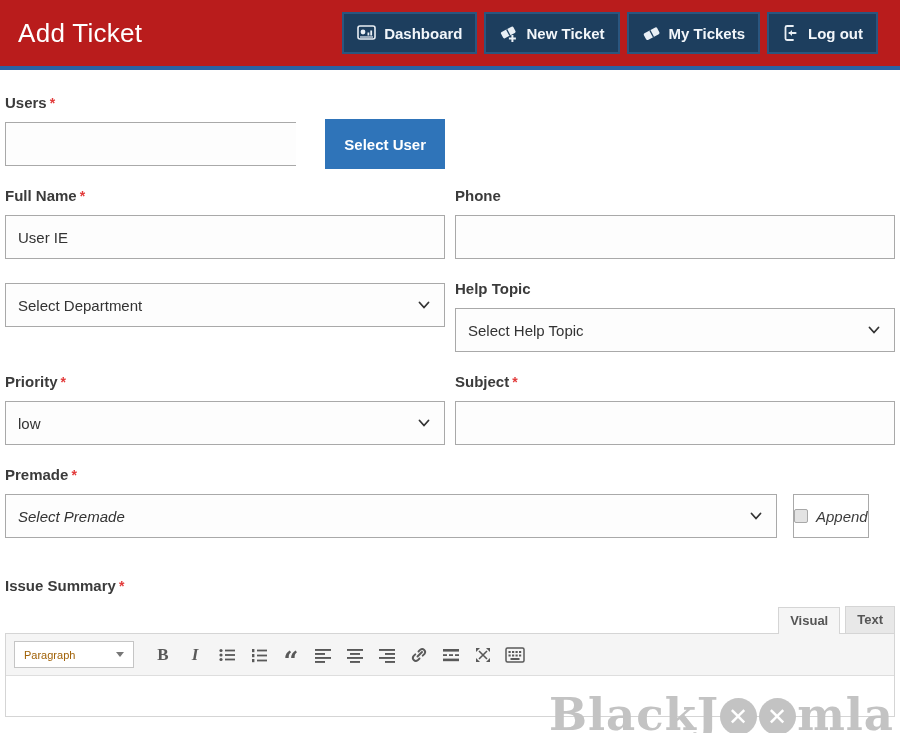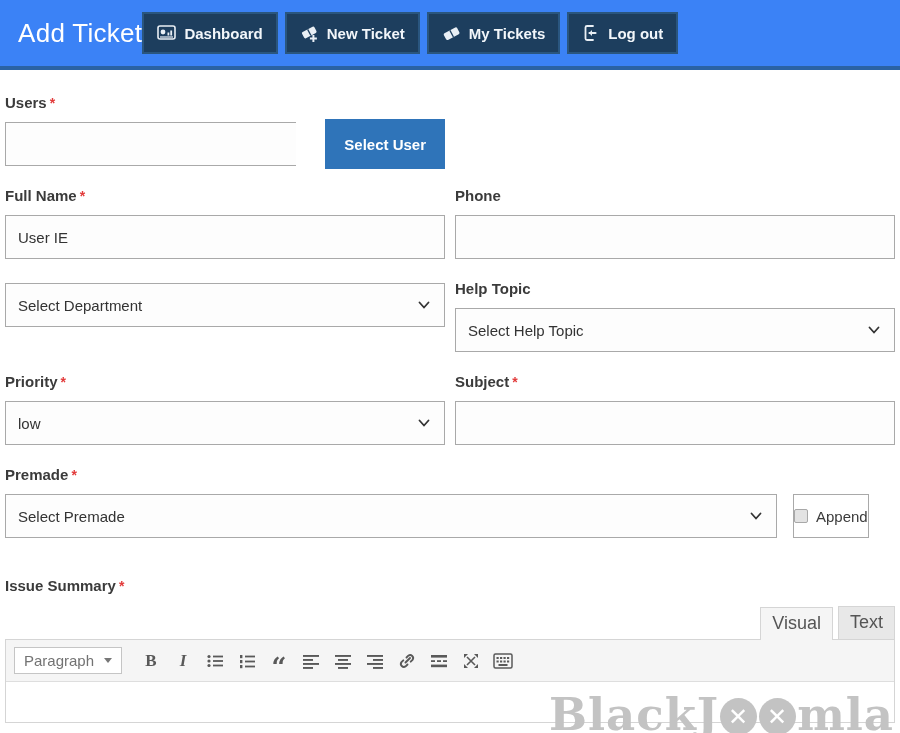--- a/index.html
+++ b/index.html
@@ -1,33 +1,33 @@
 <!DOCTYPE html>
 <html><head>
 <meta charset="utf-8">
 <style>
   * { box-sizing: border-box; margin: 0; padding: 0; }
   html,body { width: 900px; height: 733px; overflow: hidden; background: #fff;
     font-family: "Liberation Sans", sans-serif; position: relative; }
 
   
-  .header { height: 70px; background: #3b82f6; border-bottom: 4px solid #2a62a4;
-    display: flex; align-items: center; }
+  .header { height: 70px; background: #b91c1c; border-bottom: 4px solid #2a62a4;
+    display: flex; align-items: center; justify-content: space-between; }
   .page-title { color: #fff; font-size: 26px; font-weight: 500; margin-left: 18px; letter-spacing: .3px; }
   .nav { display: flex; gap: 7px; margin-right: 22px; }
   .nav-btn { background: #1d3e5e; border: 2px solid #2a567f; color: #f2f6fa;
     font-size: 15px; font-weight: 700; height: 42px; padding: 0 13px;
     display: flex; align-items: center; gap: 8px; cursor: pointer;
     font-family: "Liberation Sans", sans-serif; }
   .nav-btn svg { display:block; }
 
   
   .form-wrap { padding: 24px 5px 0 5px; }
   .row { display: grid; grid-template-columns: 1fr 1fr; column-gap: 10px; margin-bottom: 18px; }
-  .row-premade { display: grid; grid-template-columns: 1fr 102px; column-gap: 16px; margin-bottom: 0; }
+  .row-premade { display: grid; grid-template-columns: 1fr 102px; column-gap: 16px; margin-bottom: 0; font-style: italic; }
   .flabel { display: block; font-size: 15px; font-weight: 600; color: #3b3b3b; margin-bottom: 8px; }
   .req { color: #e23b3b; font-weight: 700; margin-left: 3px; font-size: 14px; }
   .fieldbox { height: 50px; display: flex; align-items: center; }
   .tinput { width: 100%; height: 44px; border: 1px solid #a9a9a9; background: #fdfdfd;
     font-size: 15px; color: #333; padding: 0 12px; font-family: "Liberation Sans", sans-serif; }
   .users-group { display: flex; width: 100%; align-items: center; }
   .users-group .tinput { flex: 1; border-right: none; }
   .attach-btn { height: 50px; background: #2f74b9; color: #fff; border: none;
     font-size: 15px; font-weight: 600; padding: 0 19px; cursor: pointer; white-space: nowrap;
     font-family: "Liberation Sans", sans-serif; margin-left: 29px; }
@@ -36,30 +36,30 @@
     padding: 0 14px 0 12px; font-size: 15px; color: #333; cursor: pointer; }
   .chev { width: 12px; height: 12px; flex: 0 0 auto; }
   .append-box { height: 44px; border: 1px solid #a9a9a9; background: #fff;
     display: flex; align-items: center; justify-content: center; gap: 8px; cursor: pointer; }
   .cbox { width: 14px; height: 14px; background: #e3e3e3; border: 1px solid #a8a8a8; border-radius: 2px; }
   .append-label { font-size: 15px; color: #3b3b3b; }
 
   
   .issue-block { margin-top: 36px; }
   .editor-tabs { display: flex; justify-content: flex-end; gap: 5px; margin-top: 12px; }
-  .etab { font-size: 18px; font-weight: 400; color: #555; padding: 5px 11px 6px;
+  .etab { font-size: 13px; font-weight: 700; color: #555; padding: 5px 11px 6px;
     border: 1px solid #d5d5d5; border-bottom: none; cursor: pointer; }
   .etab.active { background: #f5f5f5; position: relative; top: 1px; }
   .etab.inactive { background: #e8e8e8; }
   .editor { border: 1px solid #d5d5d5; background: #fff; }
   .toolbar { background: #f5f5f5; border-bottom: 1px solid #dedede; padding: 7px 8px;
     display: flex; align-items: center; gap: 2px; }
-  .para-dd { width: 108px; height: 27px; background: #fff; border: 1px solid #c5c5c5;
+  .para-dd { width: 120px; height: 27px; background: #fff; border: 1px solid #c5c5c5;
     display: flex; align-items: center; justify-content: space-between; padding: 0 9px;
-    font-size: 15px; color: #737373; margin-right: 12px; cursor: pointer; }
+    font-size: 11px; color: #a16207; margin-right: 12px; cursor: pointer; }
   .dd-caret { width: 0; height: 0; border-left: 4px solid transparent; border-right: 4px solid transparent;
     border-top: 5px solid #777; }
   .tbtn { width: 30px; height: 26px; display: flex; align-items: center; justify-content: center;
     background: transparent; border: none; color: #595959; cursor: pointer; }
   .tbtn svg { display: block; }
   .glyph-b { font-family: "Liberation Serif", serif; font-weight: 900; font-size: 17px; color:#595959; }
   .glyph-i { font-family: "Liberation Serif", serif; font-style: italic; font-weight: 700; font-size: 17px; color:#595959; }
   .glyph-q { font-family: "DejaVu Serif", serif; font-weight: 700; font-size: 26px; line-height: 10px;
     color:#595959; position: relative; top: 6px; }
   .editor-canvas { height: 40px; background: #fff; }

